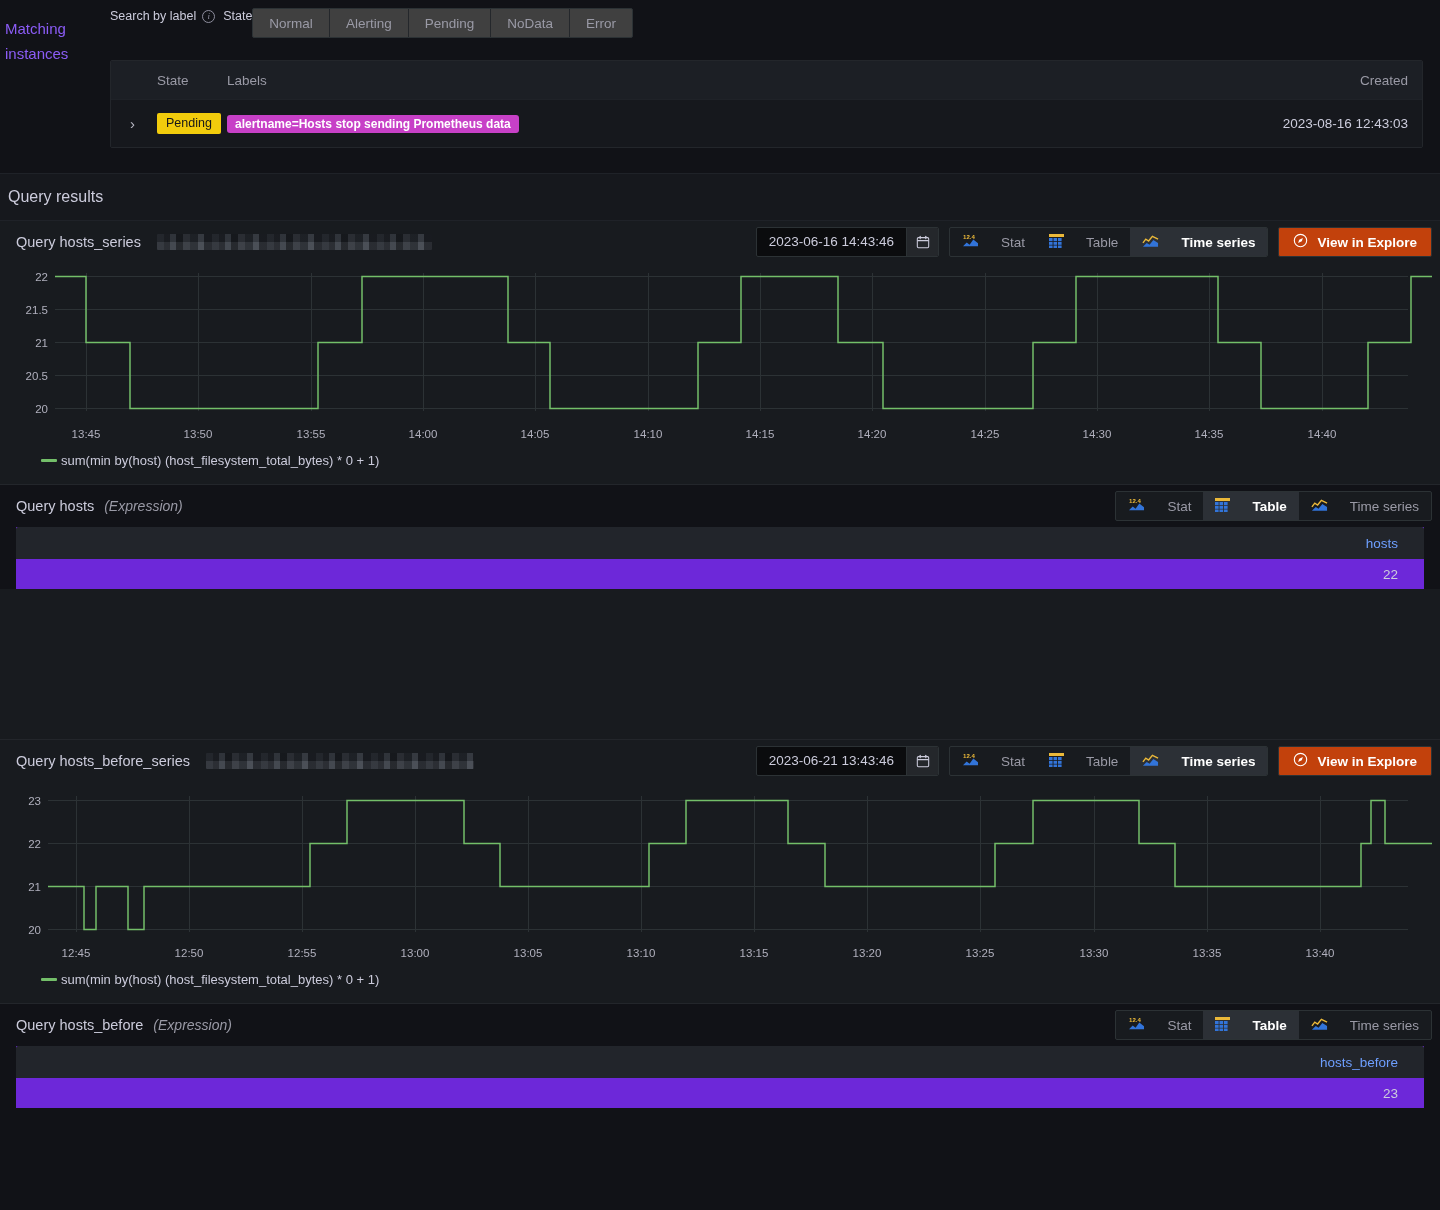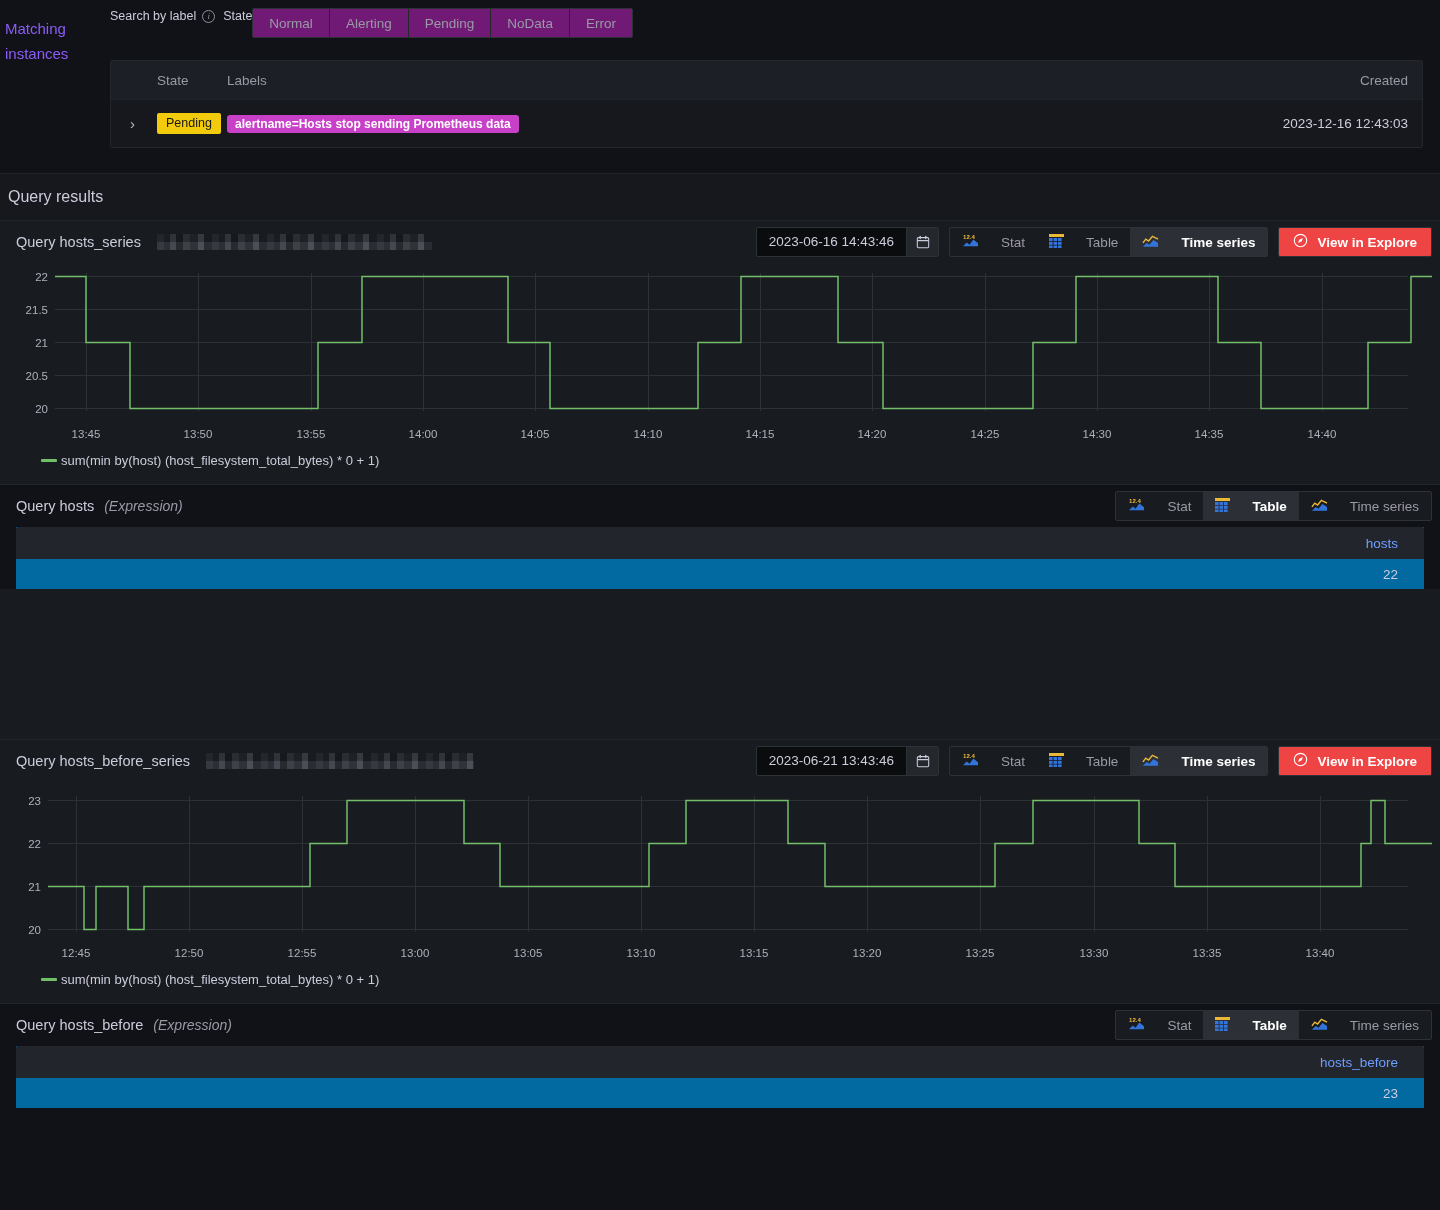--- a/index.html
+++ b/index.html
@@ -73,21 +73,21 @@
     font-family: "Liberation Sans", sans-serif;
     font-size: 14px;
     width: 100%;
   }
   .search-box input::placeholder { color: #6e6e7a; }
 
   .state-group {
     display: flex;
     border: 1px solid #2c3235;
     border-radius: 2px;
-    background: #701a75;
+    background: #404040;
     overflow: hidden;
     height: 30px;
   }
   .state-btn {
     padding: 0 16px;
     height: 28px;
     display: flex;
     align-items: center;
     font-size: 13.5px;
     color: #9a9aa6;
@@ -273,21 +273,21 @@
     color: #ffffff;
     font-weight: 700;
   }
 
   .explore-btn {
     display: flex;
     align-items: center;
     gap: 9px;
     height: 30px;
     padding: 0 14px;
-    background: #ef4444;
+    background: #c2410c;
     border: 1px solid #2c3235;
     border-radius: 2px;
     color: #ffffff;
     font-size: 13.5px;
     font-weight: 700;
     cursor: pointer;
     font-family: "Liberation Sans", sans-serif;
     white-space: nowrap;
   }
 
@@ -303,21 +303,21 @@
     color: #ccccdc;
   }
   .legend-swatch {
     width: 16px; height: 3px;
     background: #73bf69;
     border-radius: 1px;
     display: inline-block;
   }
 
   
-  .expr-table { background: #0369a1; }
+  .expr-table { background: #6d28d9; }
   .expr-head {
     background: #22252b;
     height: 32px;
     display: flex;
     align-items: center;
     justify-content: flex-end;
     padding-right: 26px;
     font-size: 13.5px;
     color: #6e9fff;
     border-radius: 2px 2px 0 0;
@@ -370,21 +370,21 @@
         <div class="col-created" style="text-align:right;">Created</div>
       </div>
       <div class="inst-row">
         <div class="chev">›</div>
         <div class="col-state">
           <span class="pending-badge">Pending</span>
         </div>
         <div class="labels-cell">
           <span class="label-chip">alertname=Hosts stop sending Prometheus data</span>
         </div>
-        <div class="created-cell">2023-12-16 12:43:03</div>
+        <div class="created-cell">2023-08-16 12:43:03</div>
       </div>
     </div>
   </div>
 </div>
 
 <div class="qr-header">Query results</div>
 
 <div class="panel">
   <div class="panel-head">
     <span class="panel-title">Query hosts_series</span>

